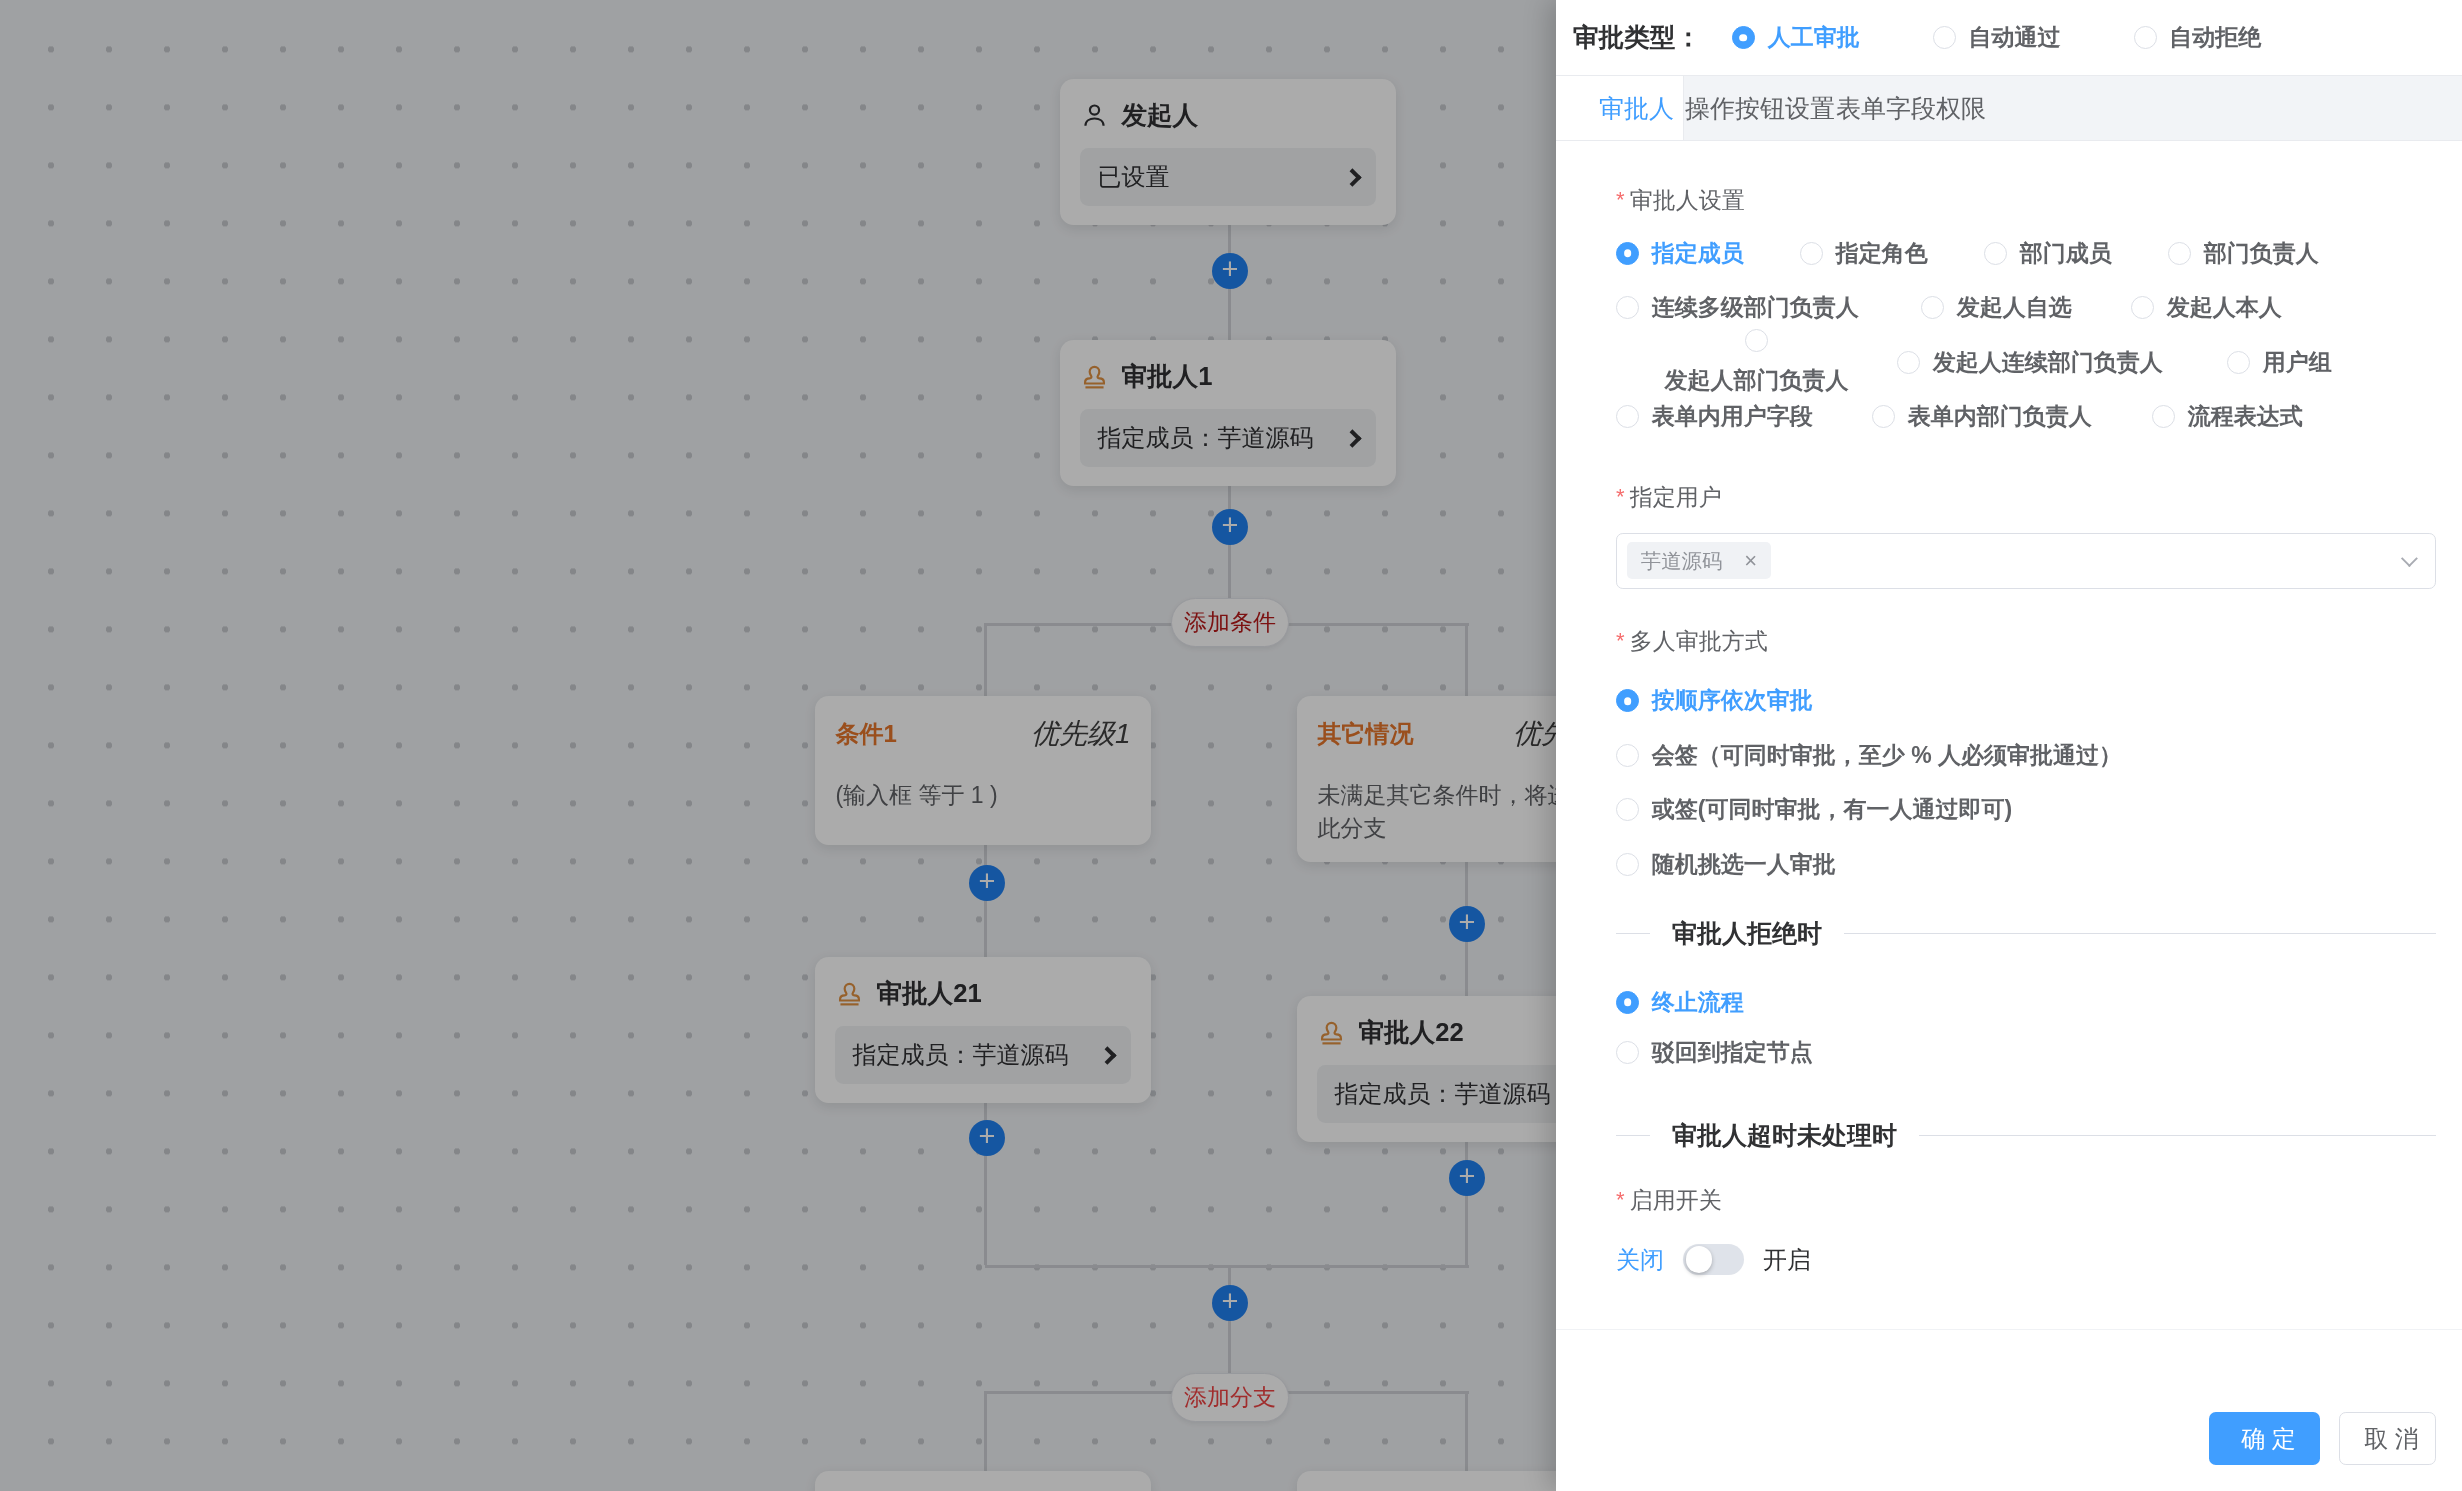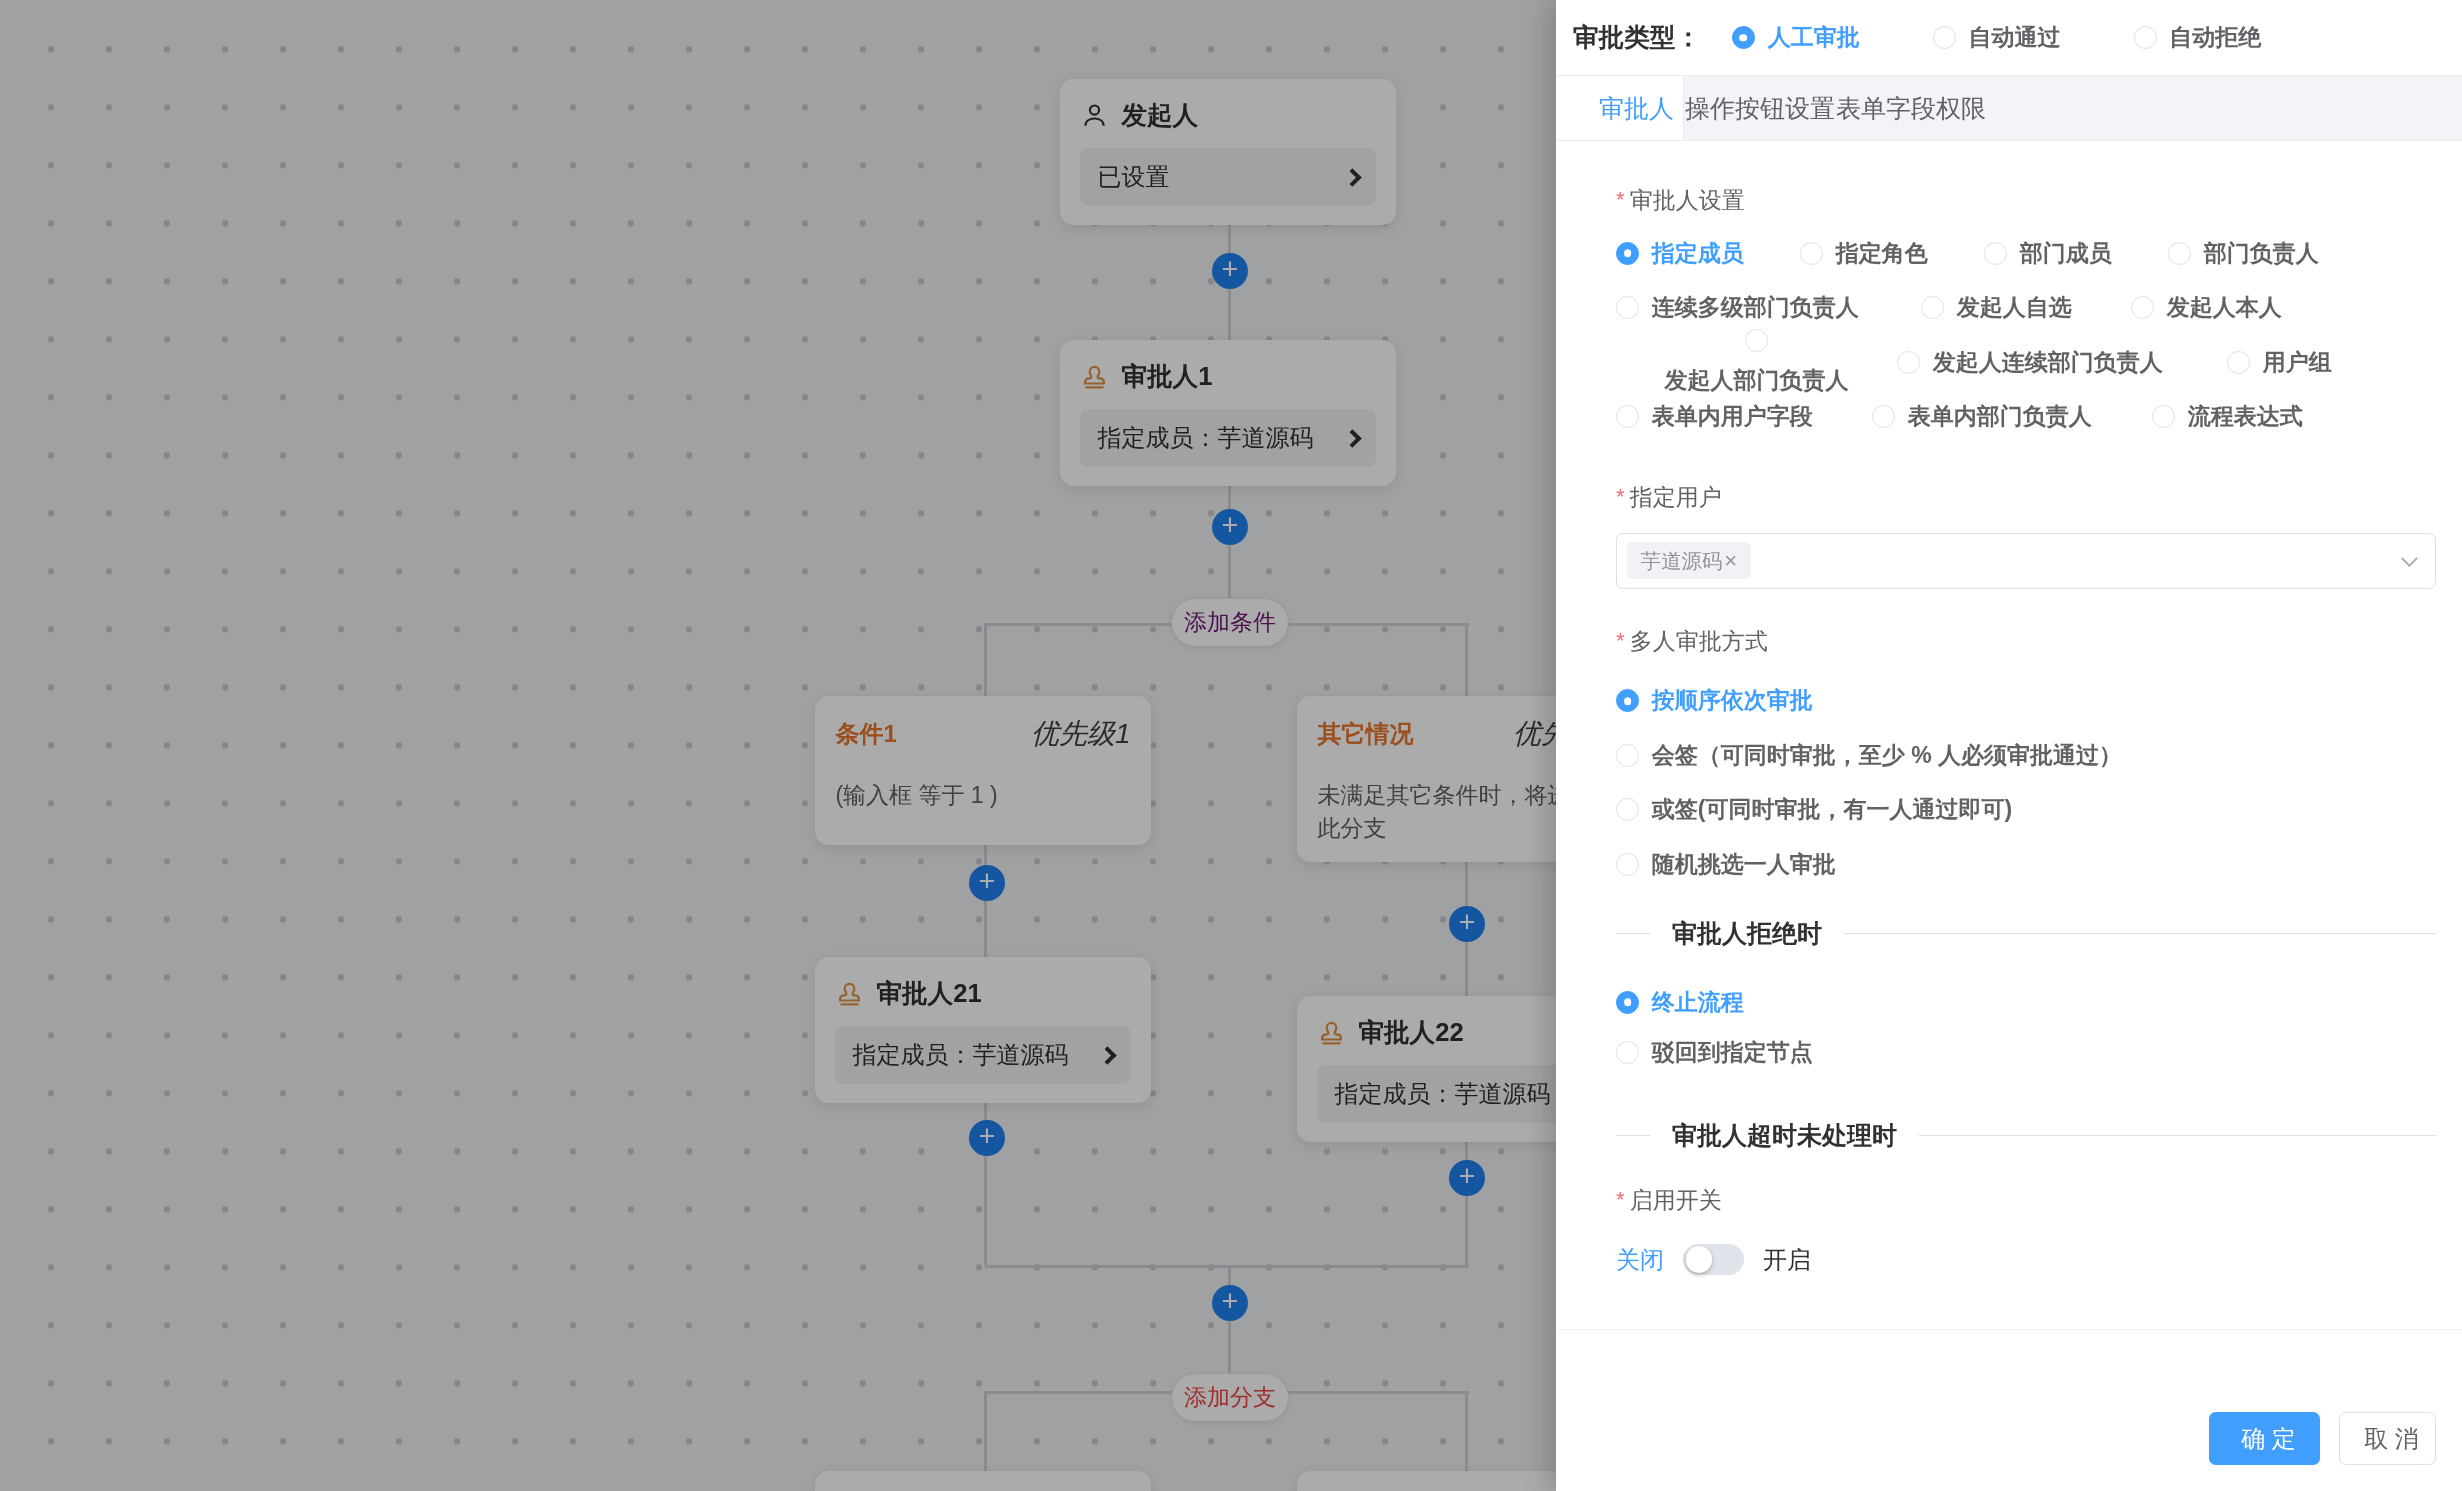--- a/index.html
+++ b/index.html
@@ -31,21 +31,21 @@
 
   .cond-head { display:flex; align-items:center; justify-content:space-between; }
   .cond-name { font-size:24px; font-weight:700; color:#e6762c; }
   .cond-pri  { font-size:28px; color:#404040;font-style:italic; }
   .cond-body { margin-top:25.6px; font-size:23px; color:#606266; line-height:1.45; }
 
   .pill { position:absolute; width:118px; height:49px; background:#fff;
     border:1.7px solid #e2e4ea; border-radius:25.6px; display:flex; align-items:center;
     justify-content:center; font-size:23px; z-index:4; cursor:pointer;
     box-shadow:0 1.7px 5.1px rgba(31,35,41,.08); }
-  .pill.green  { color:#701a75; }
+  .pill.green  { color:#b91c1c; }
   .pill.purple { color:#ef4444; }
 
   .dim { position:absolute; inset:0; background:rgba(0,0,0,.33); z-index:5; }
 
   
   .panel { position:absolute; left:1556px; top:0; width:907px; height:1491px;
     background:#fff; z-index:10; box-shadow:-8.5px 0 24px rgba(0,0,0,.18); }
 
   .panel-head { height:75px; display:flex; align-items:center; padding-left:17px; }
   .ph-label { font-size:25.6px; color:#303133; font-weight:700; margin-right:31px; }
@@ -80,21 +80,21 @@
   .r1 .radio { width:184px; } .r1 .radio:last-child { width:auto; }
   .r2 .radio:nth-child(1){ width:305px; } .r2 .radio:nth-child(2){ width:210px; }
   .r3 .radio:nth-child(1){ width:281px;flex-direction:column; } .r3 .radio:nth-child(2){ width:330px; }
   .r4 .radio:nth-child(1){ width:256px; } .r4 .radio:nth-child(2){ width:280px; }
 
   .mt-lg { margin-top:48px; } .mt-md { margin-top:37px; } .mt-sm { margin-top:27px; }
 
   .select { margin-top:20.4px; height:56px; border:1.7px solid #dcdfe6; border-radius:6.8px;
     display:flex; align-items:center; padding:0 22px 0 10.2px; cursor:pointer; }
   .tag { background:#f0f2f5; border-radius:5.1px; height:37px; display:flex;
-    align-items:center; gap:2px; padding:0 13.6px; font-size:20.4px; color:#909399; }
+    align-items:center; gap:22px; padding:0 13.6px; font-size:20.4px; color:#909399; }
   .tag-x { font-size:22px; color:#909399; cursor:pointer; line-height:1; }
   .sel-arrow { margin-left:auto; width:12px; height:12px; border-right:2.6px solid #a8abb2;
     border-bottom:2.6px solid #a8abb2; transform:rotate(45deg) translateY(-3.4px); }
 
   .vrow { margin-top:20.4px; height:34px; display:flex; align-items:center; }
 
   .divider { display:flex; align-items:center; height:31px; }
   .divider::before { content:''; width:34px; height:1.7px; background:#dcdfe6; }
   .divider::after  { content:''; flex:1; height:1.7px; background:#dcdfe6; }
   .div-title { font-size:25px; font-weight:700; color:#303133; padding:0 22px;

